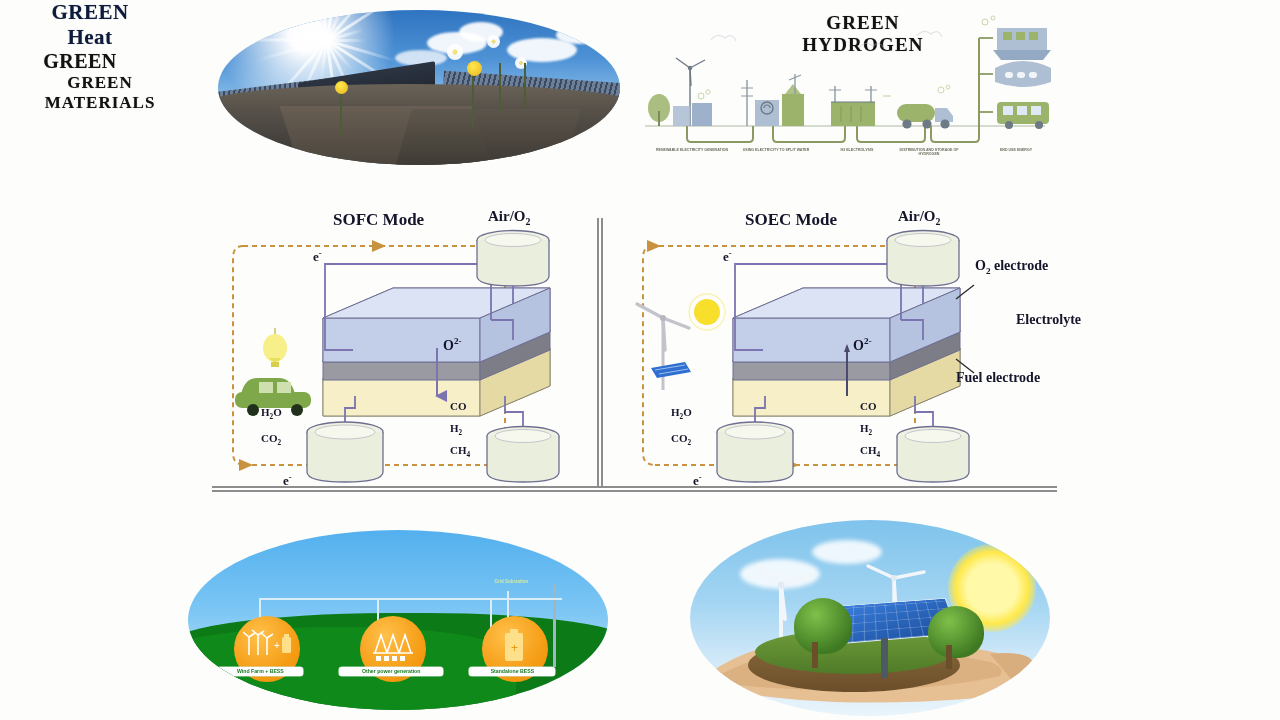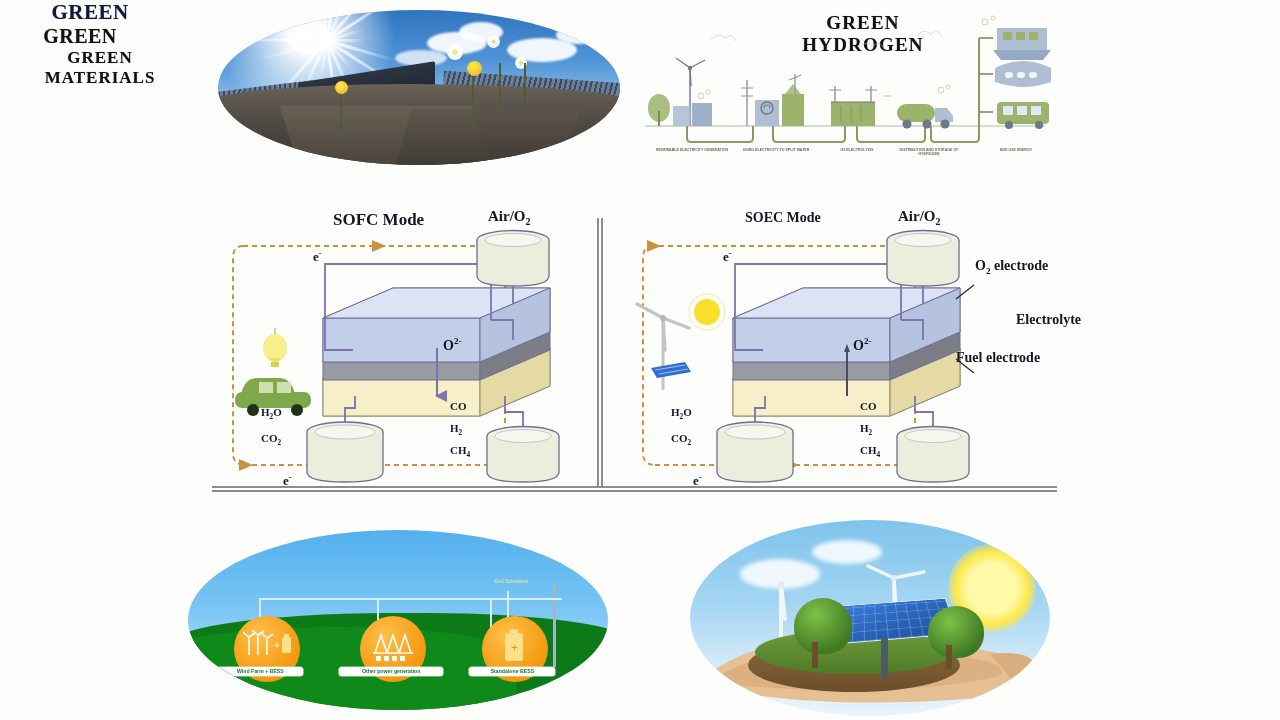--- a/index.html
+++ b/index.html
@@ -136,20 +136,21 @@
     </div>
     <div class="heat-daisy" style="left:57%;top:22%;"></div>
     <div class="heat-daisy" style="left:67%;top:16%;width:13px;height:13px;"></div>
     <div class="heat-daisy" style="left:74%;top:30%;width:12px;height:12px;"></div>
     <div class="abs" style="left:70%;top:34%;width:2px;height:50px;background:#4d5d35;"></div>
     <div class="abs" style="left:76%;top:34%;width:2px;height:44px;background:#4d5d35;"></div>
   </div>
 
   <div class="hd" style="left:330px;top:8px;width:180px;font-size:21px;">
     <div>GREEN</div>
+    <div>Heat</div>
   </div>
 
   <div class="abs" style="left:645px;top:8px;width:412px;height:160px;">
 
     <div class="hd black" style="left:118px;top:4px;width:200px;position:absolute;font-size:19px;letter-spacing:1.2px;">
       <div>GREEN</div>
       <div>HYDROGEN</div>
     </div>
 
     <svg width="412" height="160" style="position:absolute;left:0;top:0;">
@@ -372,21 +373,21 @@
       <span>CH</span><sub>4</sub>
     </div>
 
     <div class="lbl" style="position:absolute;left:78px;top:272px;font-size:13px;">
       <span>e</span><sup>-</sup>
     </div>
   </div>
 
   <div class="abs" style="left:615px;top:200px;width:390px;height:290px;">
 
-    <div class="lbl" style="position:absolute;left:130px;top:10px;font-size:14px;">SOEC Mode</div>
+    <div class="lbl" style="position:absolute;left:130px;top:10px;font-size:17px;">SOEC Mode</div>
 
     <div class="lbl" style="position:absolute;left:283px;top:8px;font-size:15px;">
       <span>Air/O</span><sub>2</sub>
     </div>
 
     <svg width="390" height="290" style="position:absolute;left:0;top:0;">
       <defs>
         <marker id="arrR2" markerWidth="8" markerHeight="8" refX="4" refY="3" orient="auto">
           <path d="M0,0 L7,3 L0,6 z" fill="#c8923f"></path>
         </marker>
@@ -492,21 +493,21 @@
 
   <svg width="140" height="160" class="abs" style="left:940px;top:255px;">
     <line x1="34" y1="30" x2="16" y2="44" stroke="#2a2a2a" stroke-width="1.3"></line>
     <line x1="34" y1="118" x2="16" y2="104" stroke="#2a2a2a" stroke-width="1.3"></line>
   </svg>
 
   <div class="lbl" style="left:975px;top:258px;position:absolute;font-size:14px;text-align:right;">
     <span>O</span><sub>2</sub><span> electrode</span>
   </div>
   <div class="lbl" style="left:984px;top:312px;position:absolute;font-size:14px;margin-left:32px;">Electrolyte</div>
-  <div class="lbl" style="left:956px;top:350px;position:absolute;font-size:14px;font-family:Liberation Serif, serif;">Fuel electrode</div>
+  <div class="lbl" style="left:956px;top:370px;position:absolute;font-size:14px;font-family:Liberation Serif, serif;">Fuel electrode</div>
 
   <div class="divider-h" style="left:212px;top:486px;width:845px;"></div>
 
   <div class="oval" style="left:188px;top:530px;width:420px;height:180px;">
     <div class="ge-sky"></div>
     <div class="ge-hill"></div>
     <div class="ge-hill2"></div>
 
     <div class="ge-grid" style="left:87%;top:30%;width:3px;height:46%;"></div>
     <div class="ge-wire" style="left:17%;top:38%;width:72%;height:2px;"></div>

